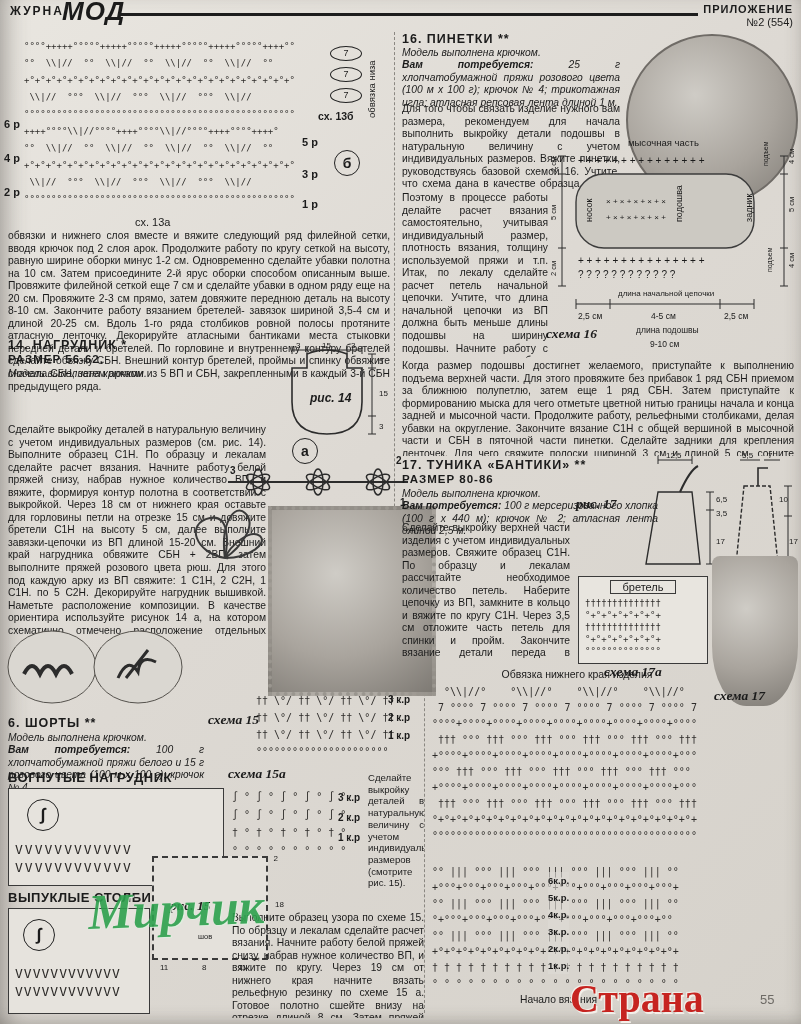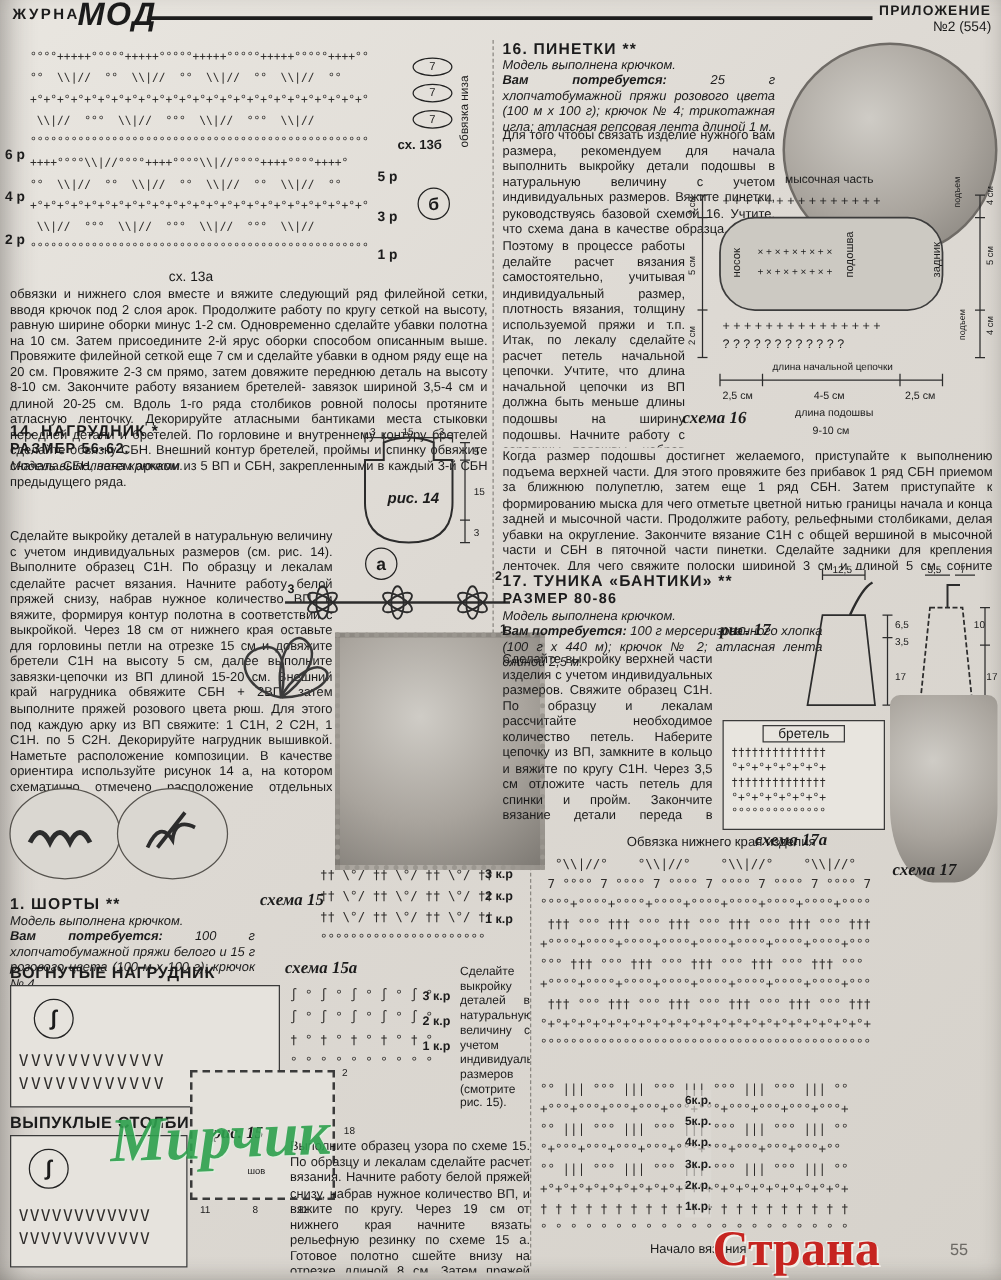--- a/index.html
+++ b/index.html
@@ -136,21 +136,21 @@
 
   <svg class="abs" style="left:6px;top:628px;" width="178" height="78" viewBox="0 0 178 78">
     <ellipse cx="46" cy="39" rx="44" ry="36" fill="#dad7d1" stroke="#55524d"></ellipse>
     <ellipse cx="132" cy="39" rx="44" ry="36" fill="#dad7d1" stroke="#55524d"></ellipse>
     <path d="M18 46 q8 -16 16 0 q8 -16 16 0 q8 -16 16 0" stroke="#2c2c2c" stroke-width="4" fill="none"></path>
     <path d="M112 50 q10 -22 20 -6 q2 -18 18 -10 m-30 16 l22 -28" stroke="#2c2c2c" stroke-width="3" fill="none"></path>
   </svg>
 
   <div class="abs photo dotted-frame" style="left:268px;top:506px;width:160px;height:182px;"></div>
 
-  <div class="abs sect-title" style="left:8px;top:716px;">1. ШОРТЫ **</div>
+  <div class="abs sect-title" style="left:8px;top:716px;">6. ШОРТЫ **</div>
   <div class="abs ital" style="left:8px;top:732px;font-size:10.3px;">Модель выполнена крючком.</div>
   <div class="abs txt ital" style="left:8px;top:744px;width:196px;">
     <span class="bi">Вам потребуется:</span>
     <span>100 г хлопчатобумажной пряжи белого и 15 г розового цвета (100 м х 100 г); крючок № 4.</span>
   </div>
   <div class="abs cap" style="left:208px;top:712px;">схема 15</div>
   <div class="abs chart" style="left:256px;top:692px;font-size:10px;line-height:17px;">†† \°/ †† \°/ †† \°/ ††
 †† \°/ †† \°/ †† \°/ ††
 †† \°/ †† \°/ †† \°/ ††
 °°°°°°°°°°°°°°°°°°°°°°</div>

